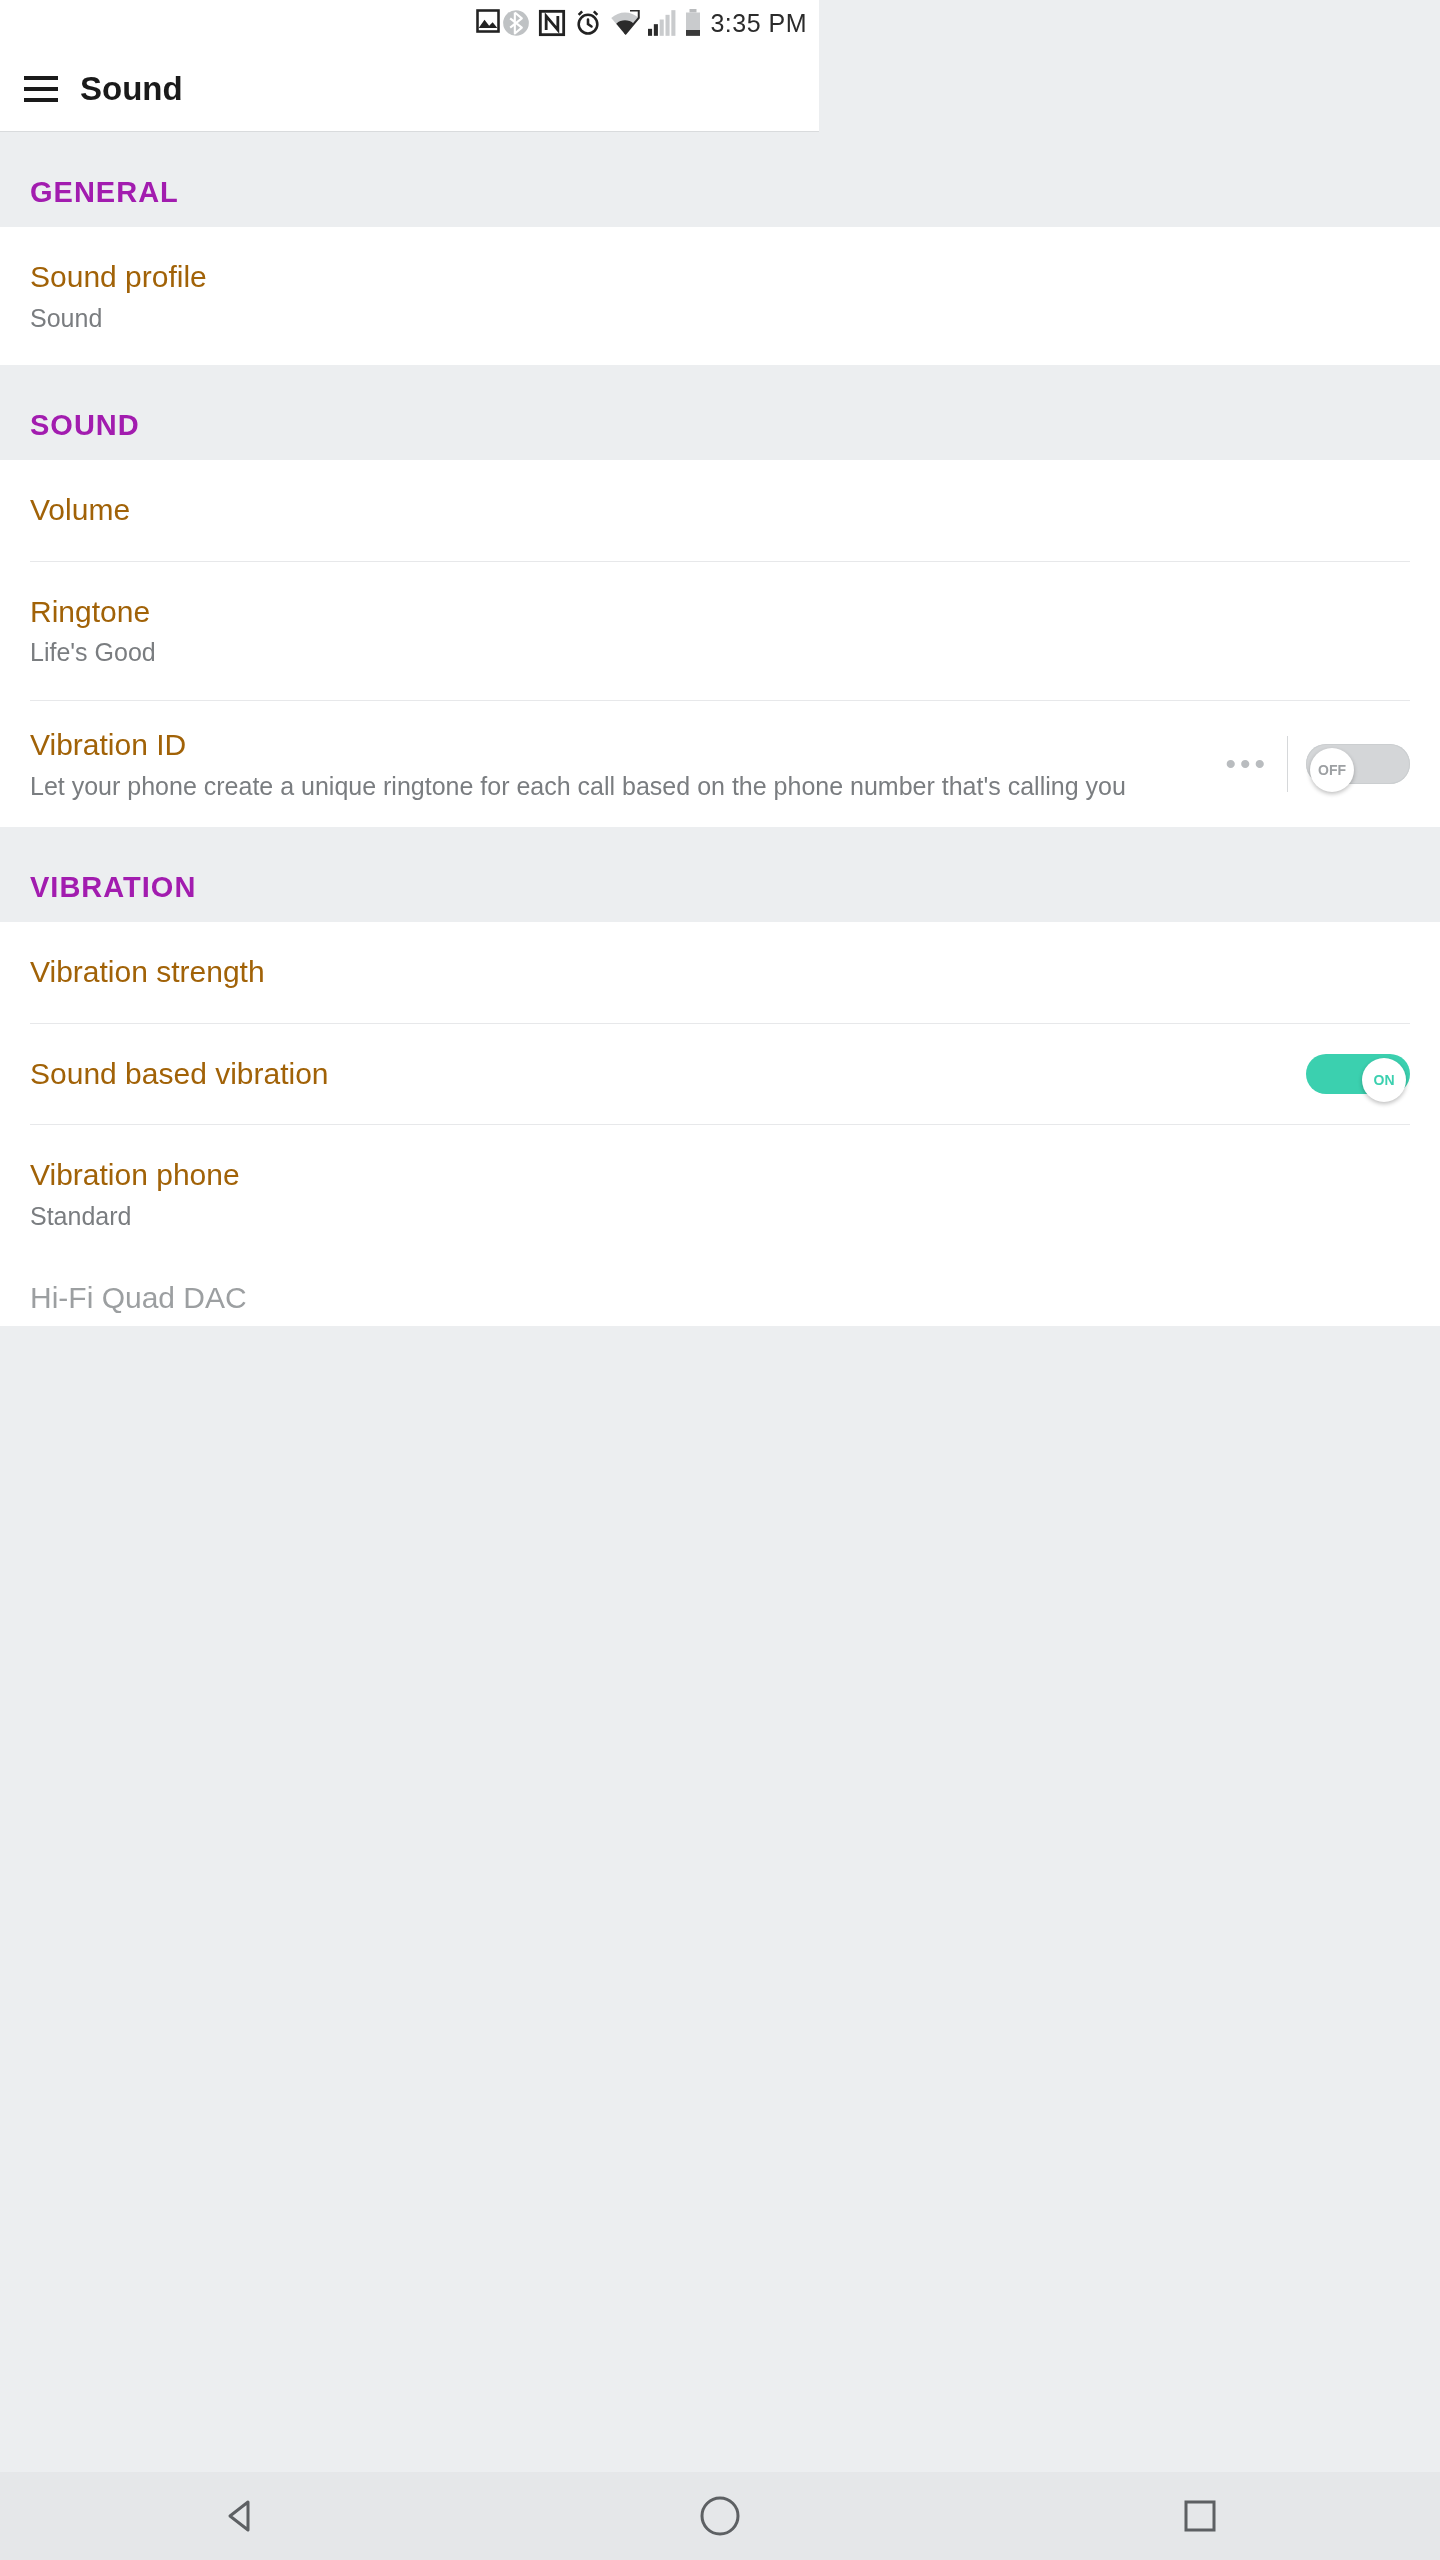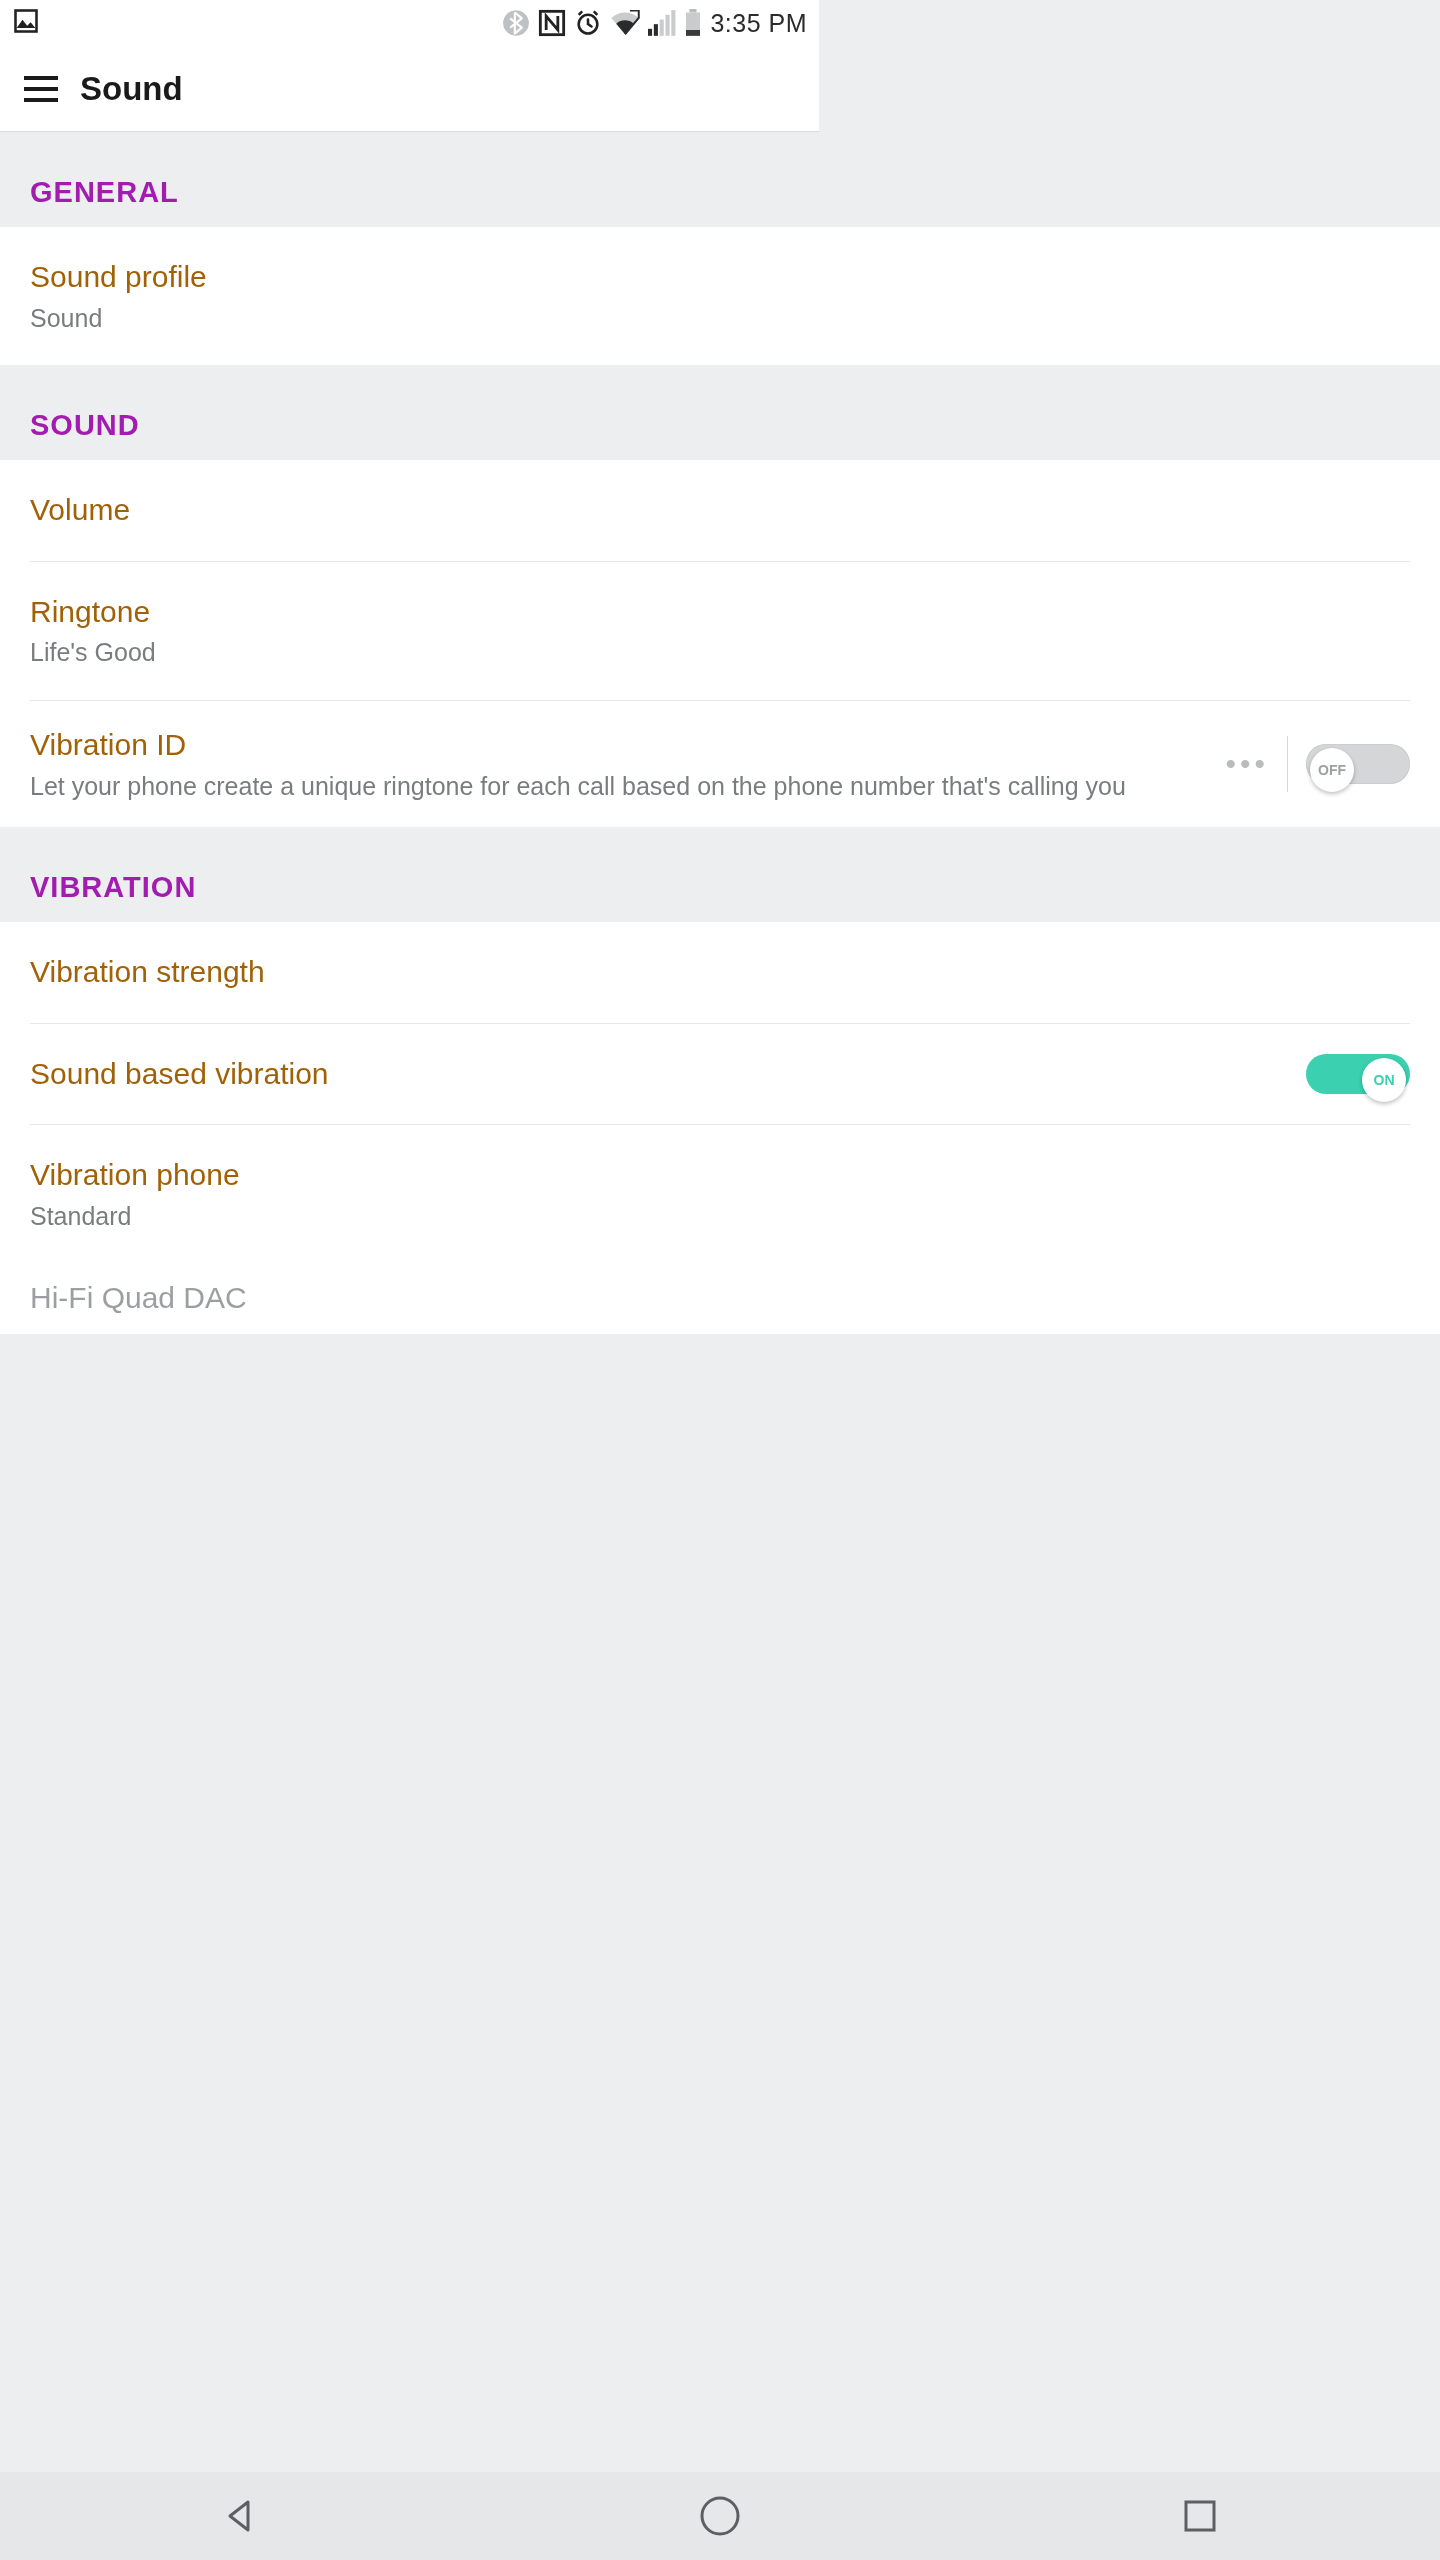--- a/index.html
+++ b/index.html
@@ -10,21 +10,21 @@
     background: #eceef0;
     color: #222;
     overflow: hidden;
   }
   
   .status-bar {
     height: 46px;
     background: #ffffff;
     display: flex;
     align-items: center;
-    justify-content: space-between;
+    justify-content: flex-end;
     padding: 0 12px;
   }
   .status-left, .status-right { display: flex; align-items: center; gap: 10px; }
   .status-right { gap: 8px; }
   .status-right .icon { color: #555; display:flex; align-items:center; }
   .status-right svg { display:block; }
   .status-time { font-size: 25px; color:#2b2b2b; letter-spacing:0.5px; }
 
   
   .app-bar {
@@ -228,21 +228,21 @@
     </div>
     <div class="item item-tall">
       <div class="item-body">
         <div class="item-title">Vibration phone</div>
         <div class="item-sub">Standard</div>
       </div>
     </div>
   </div>
 
   <div class="list cutoff">
-    <div class="item" style="padding-top:14px; padding-bottom:16px;justify-content:flex-end;">
+    <div class="item" style="padding-top:14px; padding-bottom:8px;justify-content:flex-end;">
       <div class="item-body">
         <div class="item-title">Hi-Fi Quad DAC</div>
       </div>
     </div>
   </div>
 
 </div>
 
 <div class="nav-bar">
   <div class="nav-btn">

